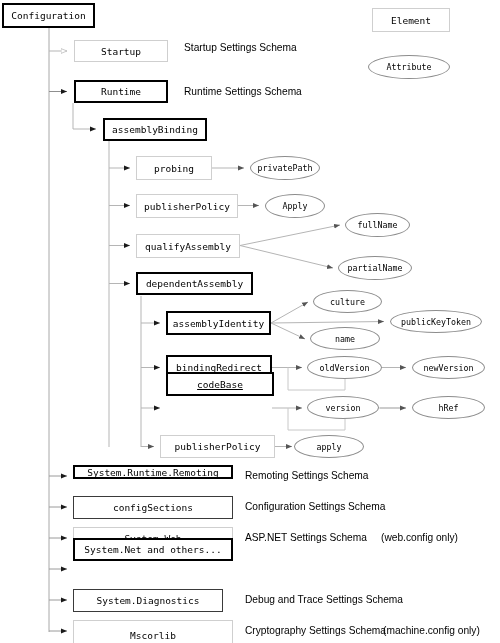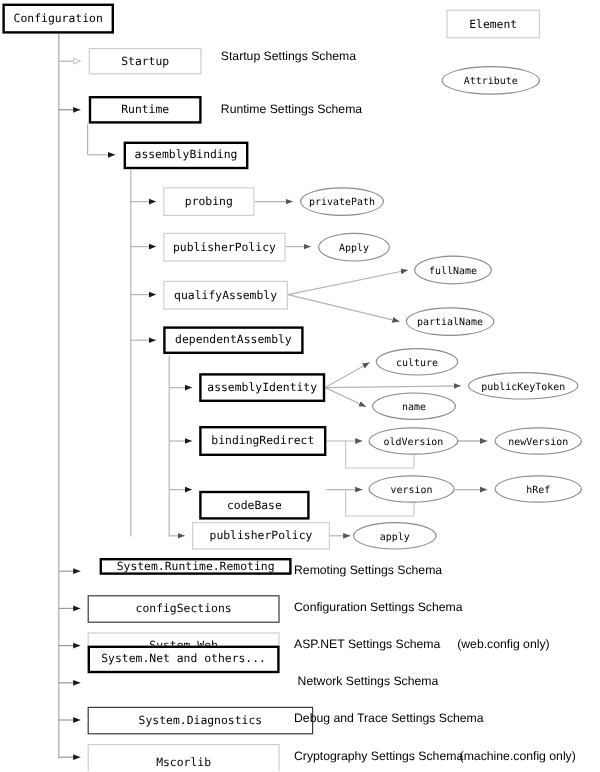--- a/index.html
+++ b/index.html
@@ -218,59 +218,58 @@
   <div class="node box-bold" style="left:166px; top:355px; width:106px; height:25px;">
     <span>bindingRedirect</span>
   </div>
   <div class="ellipse" style="left:307px; top:356px; width:75px; height:23px;">
     <span>oldVersion</span>
   </div>
   <div class="ellipse" style="left:412px; top:356px; width:73px; height:23px;">
     <span>newVersion</span>
   </div>
 
-  <div class="node box-bold" style="left:166px; top:409px; width:92px; height:24px;">
+  <div class="node box-bold" style="left:166px; top:372px; width:108px; height:24px;text-decoration:underline;">
     <span>codeBase</span>
   </div>
   <div class="ellipse" style="left:307px; top:396px; width:72px; height:23px;">
     <span>version</span>
   </div>
   <div class="ellipse" style="left:412px; top:396px; width:73px; height:23px;">
     <span>hRef</span>
   </div>
 
   <div class="node box-light" style="left:160px; top:435px; width:115px; height:23px;">
     <span>publisherPolicy</span>
   </div>
   <div class="ellipse" style="left:294px; top:435px; width:70px; height:23px;">
     <span>apply</span>
   </div>
 
-  <div class="node box-bold" style="left:73px; top:465px; width:160px; height:14px;margin-left:10px;">
+  <div class="node box-bold" style="left:73px; top:465px; width:160px; height:14px;">
     <span>System.Runtime.Remoting</span>
   </div>
   <div class="caption" style="left:245px; top:470px;">Remoting Settings Schema</div>
 
   <div class="node box-mid" style="left:73px; top:496px; width:160px; height:23px;">
     <span>configSections</span>
   </div>
   <div class="caption" style="left:245px; top:501px;">Configuration Settings Schema</div>
 
   <div class="node box-light" style="left:73px; top:527px; width:160px; height:23px;">
     <span>System.Web</span>
   </div>
   <div class="caption" style="left:245px; top:532px;">ASP.NET Settings Schema</div>
   <div class="caption-note" style="left:381px; top:532px;">(web.config only)</div>
 
   <div class="node box-bold" style="left:73px; top:538px; width:160px; height:23px;">
     <span>System.Net and others...</span>
   </div>
-  <div class="caption" style="left:248px; top:563px;">Network Settings Schema</div>
-
-  <div class="node box-mid" style="left:73px; top:589px; width:188px; height:23px;">
+
+  <div class="node box-mid" style="left:73px; top:589px; width:150px; height:23px;">
     <span>System.Diagnostics</span>
   </div>
   <div class="caption" style="left:245px; top:594px;">Debug and Trace Settings Schema</div>
 
   <div class="node box-light" style="left:73px; top:620px; width:160px; height:31px;">
     <span>Mscorlib</span>
   </div>
   <div class="caption" style="left:245px; top:625px;">Cryptography Settings Schema</div>
   <div class="caption-note" style="left:383px; top:625px;">(machine.config only)</div>
 

